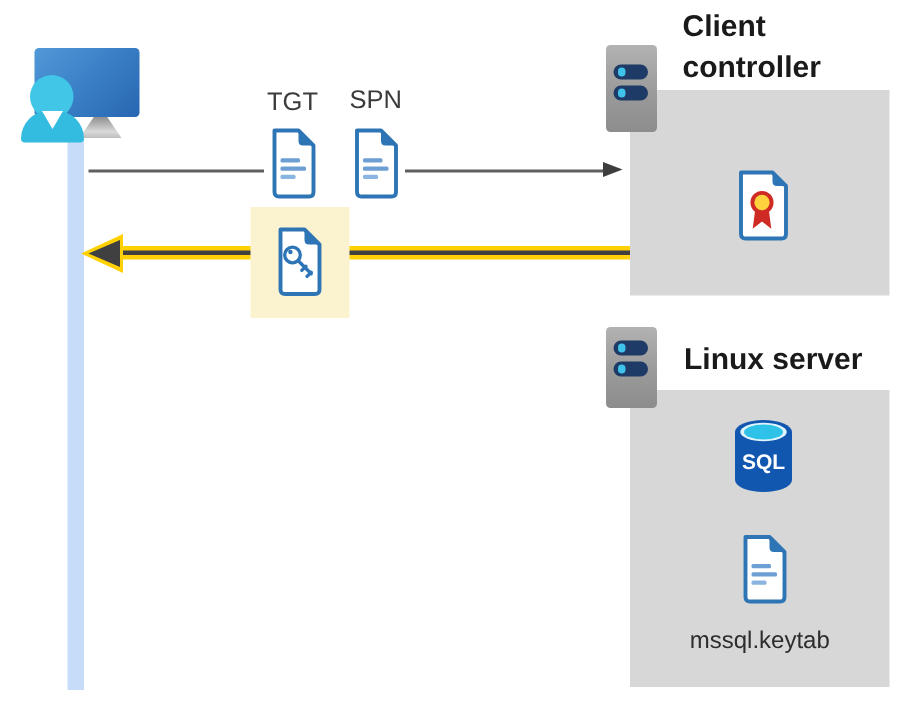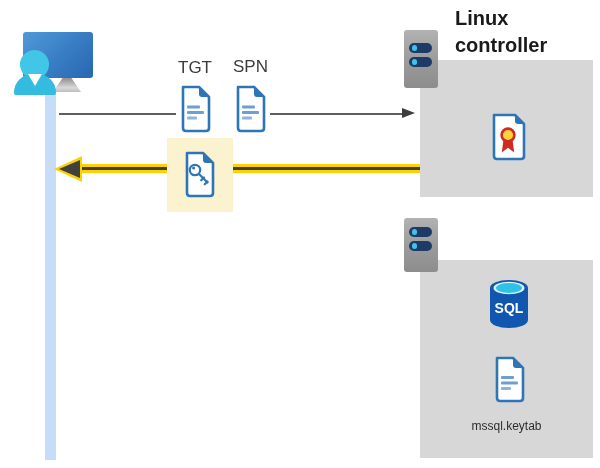--- a/index.html
+++ b/index.html
@@ -3,21 +3,21 @@
 <meta charset="utf-8">
 <style>
   html,body{margin:0;padding:0;background:#fff;}
   #stage{
     position:relative;width:600px;height:468px;background:#fff;overflow:hidden;
     font-family:"Liberation Sans",sans-serif;
   }
   .abs{position:absolute;}
   .heading{font-weight:700;font-size:20px;color:#1a1a1a;line-height:27px;letter-spacing:0;}
   .ticket-label{font-size:17px;color:#3b3b3b;text-align:center;}
-  .file-label{font-size:12px;color:#2d2d2d;text-align:center;}
+  .file-label{font-size:16px;color:#2d2d2d;text-align:center;}
 
   
   .zone{background:#d7d7d7;}
 
   
   .monitor{left:23px;top:32px;width:70px;height:46px;border-radius:3px;
     background:linear-gradient(135deg,#5199d8 0%,#3c82c8 45%,#2766b1 100%);}
   .stand{left:53px;top:78px;width:28px;height:14px;
     clip-path:polygon(34% 0,66% 0,100% 100%,0 100%);
     background:linear-gradient(180deg,#8f8f8f 0%,#d9d9d9 70%,#bdbdbd 100%);}
@@ -135,18 +135,19 @@
     <path d="M21 2 V9 Q21 12 24 12 H31 Z" fill="#2e75b6"></path>
     <rect x="9" y="20" width="13" height="2.9" rx="1" fill="#6d9fd4"></rect>
     <rect x="9" y="25.5" width="17" height="2.9" rx="1" fill="#6d9fd4"></rect>
     <rect x="9" y="31" width="10" height="2.9" rx="1" fill="#8ab5e0"></rect>
   </svg>
 
 
   <div class="abs ticket-label" style="left:178px;top:58px;width:34px;text-align:center;">TGT</div>
   <div class="abs ticket-label" style="left:233px;top:57px;width:34px;">SPN</div>
 
-  <div class="abs heading" style="left:455px;top:5px;width:112px;">Linux controller</div>
+  <div class="abs heading" style="left:455px;top:5px;width:112px;">Client controller</div>
 
+  <div class="abs heading" style="left:456px;top:227px;width:140px;">Linux server</div>
 
   <div class="abs file-label" style="left:420px;top:419px;width:173px;">mssql.keytab</div>
 
 </div>
 
 </body></html>

